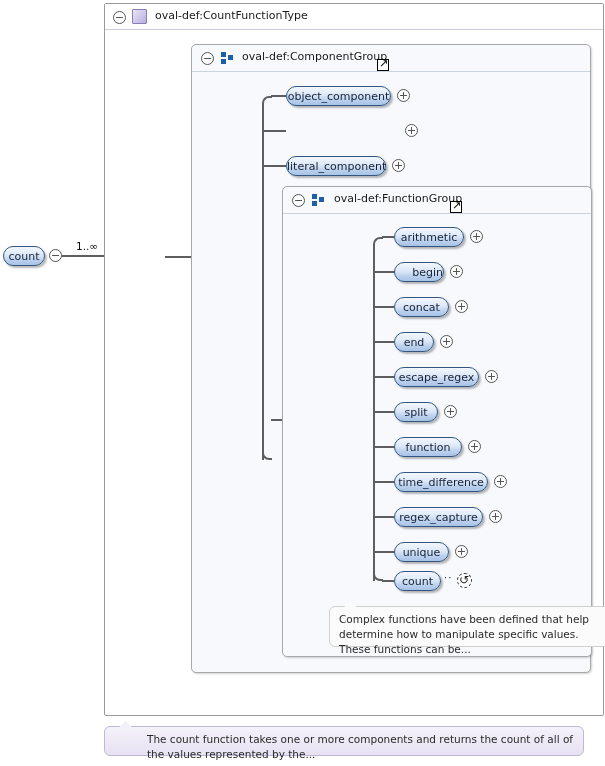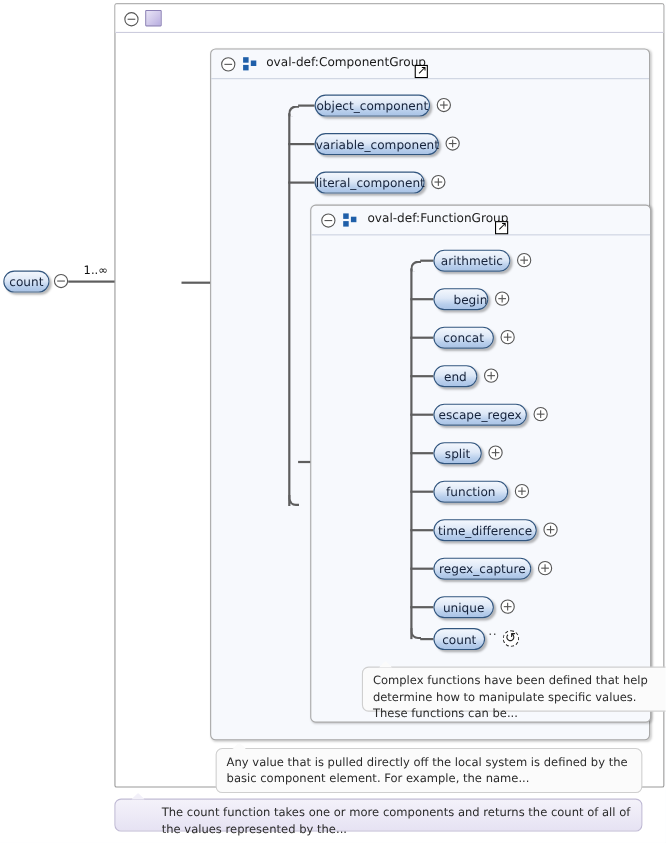--- a/index.html
+++ b/index.html
@@ -97,20 +97,21 @@
   <u style="left:11px;top:12px;width:4px;height:2px;"></u>
   <u style="left:20px;top:9px;width:4px;height:2px;"></u>
 </div>
 <div class="abs toggle" style="left:150px;top:249px;"></div>
 
 <div class="abs" id="type-panel">
 
   <div class="abs" id="type-header"></div>
   <div class="abs toggle" style="left:8px;top:7px;"></div>
   <div class="abs type-icon" style="left:27px;top:5px;"></div>
+  <div class="abs hdr-label" style="left:50px;top:5px;">oval-def:CountFunctionType</div>
 
   <div class="abs ln lnh" style="left:60px;top:252px;width:45px;"></div>
 
   <div class="abs comp" style="left:102px;top:239px;">
     <b style="left:9px;top:5px;width:8px;height:7px;"></b>
     <b style="left:9px;top:15px;width:8px;height:7px;"></b>
     <u style="left:3px;top:8px;width:6px;height:2px;"></u>
     <u style="left:17px;top:8px;width:6px;height:2px;"></u>
     <u style="left:5px;top:8px;width:2px;height:11px;"></u>
     <u style="left:5px;top:17px;width:5px;height:2px;"></u>
@@ -135,23 +136,20 @@
     <div class="abs ln lnh" style="left:79px;top:50px;width:15px;"></div>
     <div class="abs ln lnh" style="left:70px;top:85px;width:24px;"></div>
     <div class="abs ln lnh" style="left:70px;top:120px;width:24px;"></div>
     <div class="abs ln lnh" style="left:79px;top:374px;width:15px;"></div>
 
     <div class="abs node" style="left:94px;top:41px;width:105px;">
       <span>object_component</span>
     </div>
     <div class="abs toggle plus" style="left:205px;top:44px;"></div>
 
-    <div class="abs node" style="left:94px;top:76px;width:113px;">
-      <span>variable_component</span>
-    </div>
     <div class="abs toggle plus" style="left:213px;top:79px;"></div>
 
     <div class="abs node" style="left:94px;top:111px;width:100px;">
       <span>literal_component</span>
     </div>
     <div class="abs toggle plus" style="left:200px;top:114px;"></div>
 
     <div class="abs comp" style="left:110px;top:361px;">
       <b style="left:9px;top:5px;width:8px;height:7px;"></b>
       <b style="left:9px;top:15px;width:8px;height:7px;"></b>
@@ -245,24 +243,20 @@
       </div>
       <div class="abs dots" style="left:161px;top:385px;">··</div>
       <div class="abs recur" style="left:174px;top:386px;"></div>
 
       <div class="abs note" style="left:2px;top:419px;width:292px;height:41px;margin-left:44px;">
         <span class="tail"></span>
         <span>Complex functions have been defined that help determine how to manipulate specific values. These functions can be...</span>
       </div>
     </div>
 
-    <div class="abs note" style="left:4px;top:635px;width:388px;height:41px;">
-      <span class="tail"></span>
-      <span>Any value that is pulled directly off the local system is defined by the basic component element. For example, the name...</span>
-    </div>
   </div>
 
 </div>
 
 <div class="abs note violet" style="left:104px;top:726px;width:480px;height:30px;padding-left:42px;">
   <span class="tail"></span>
   <span>The count function takes one or more components and returns the count of all of the values represented by the...</span>
 </div>
 
 </body></html>

